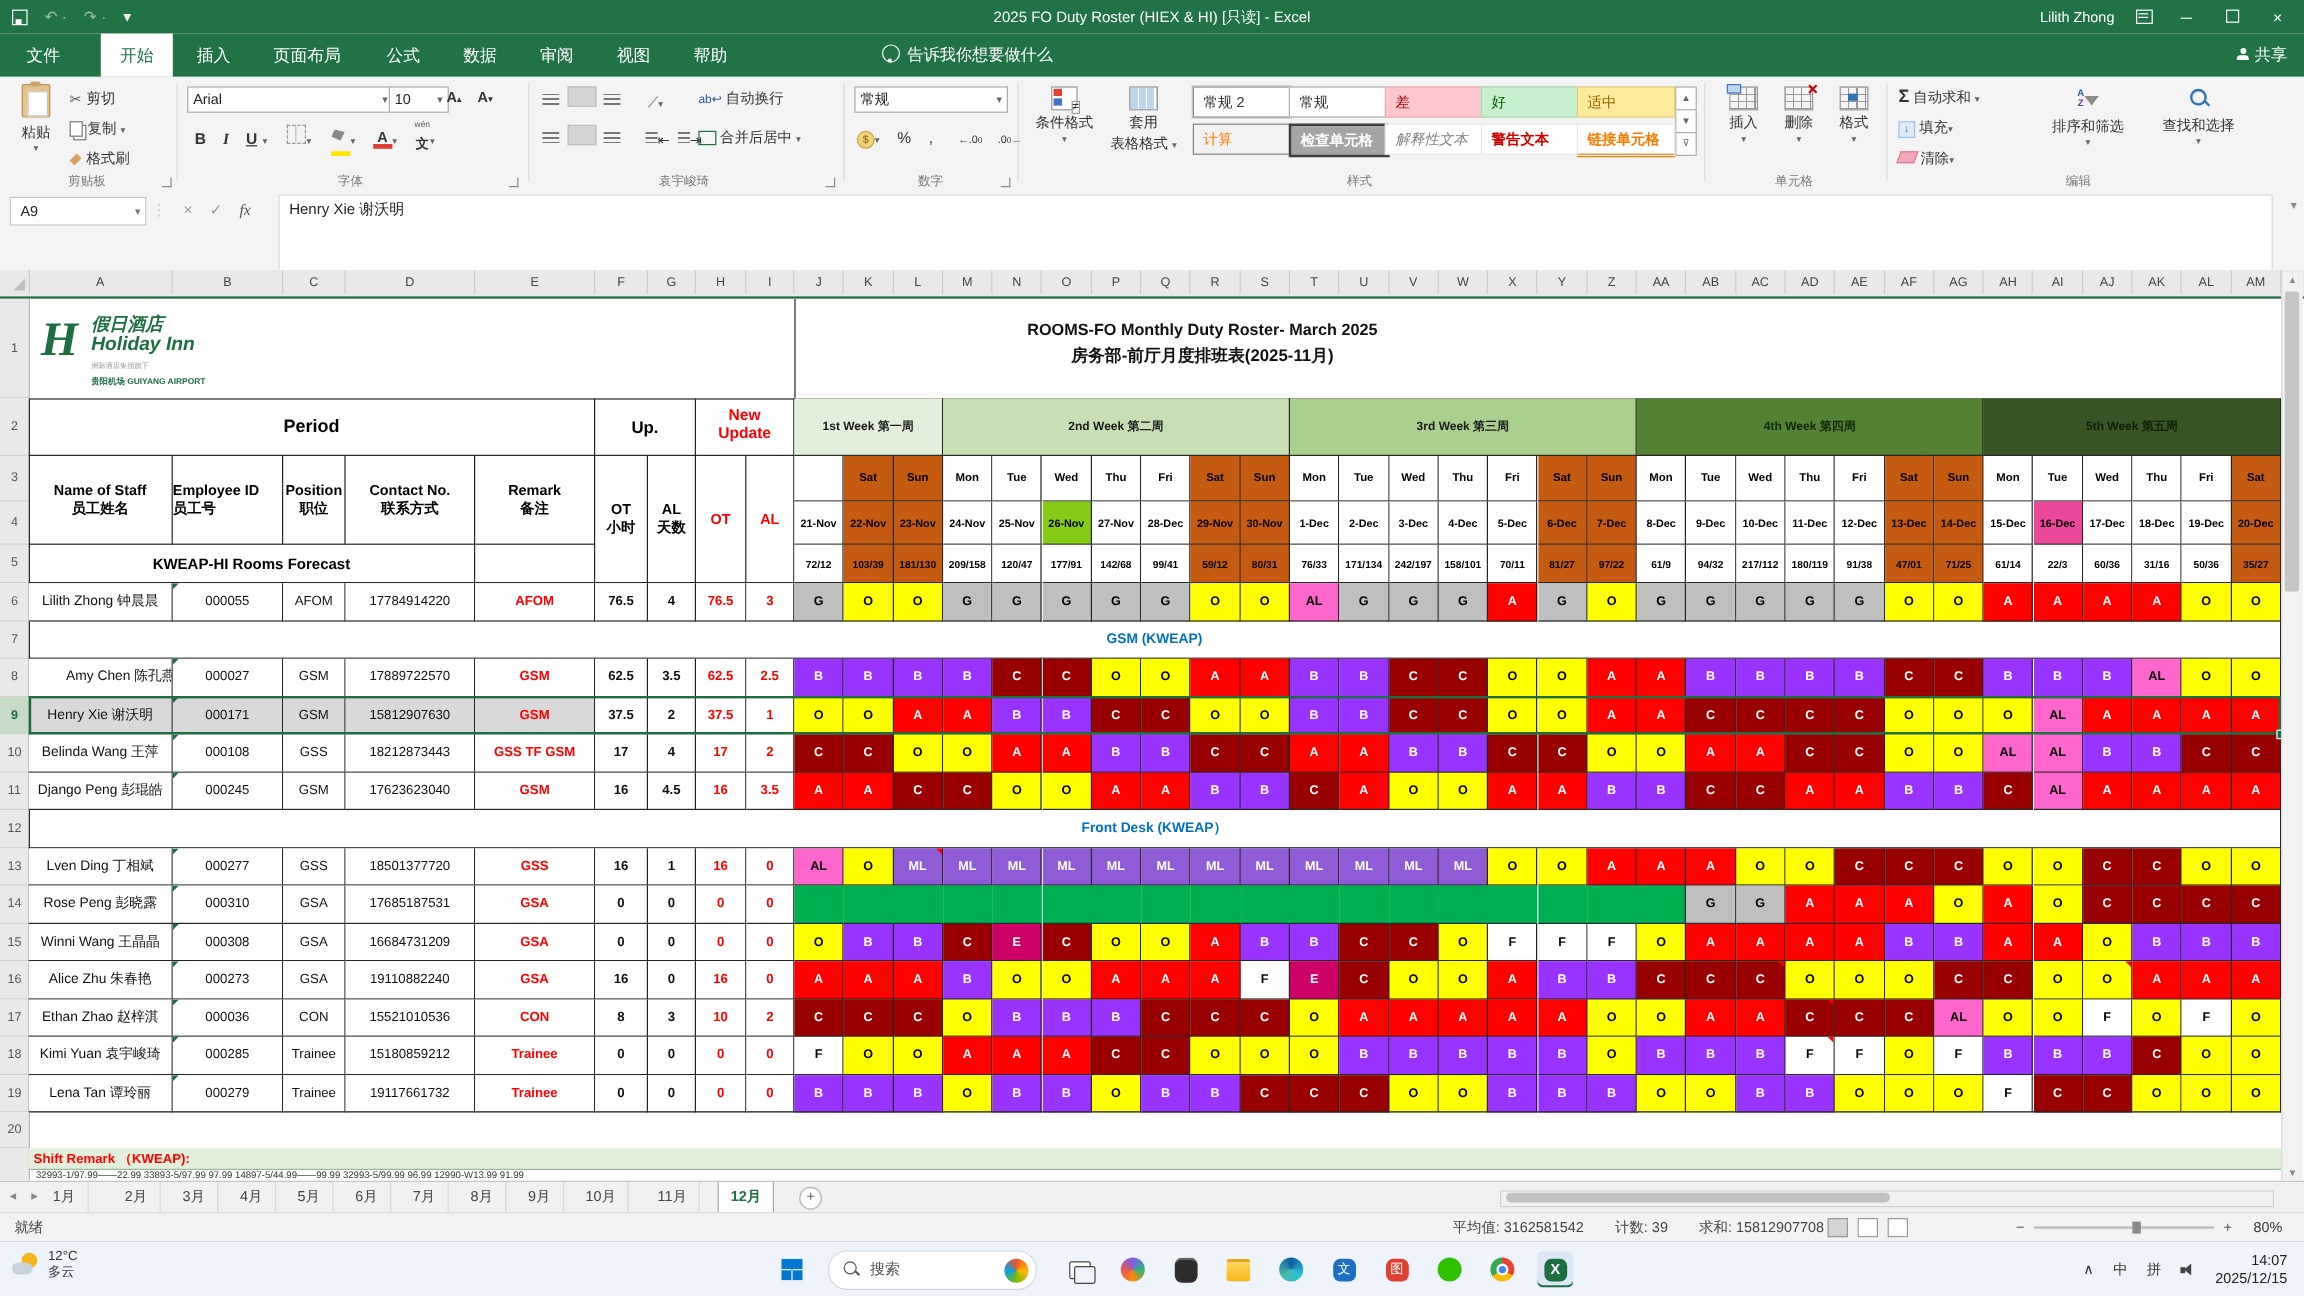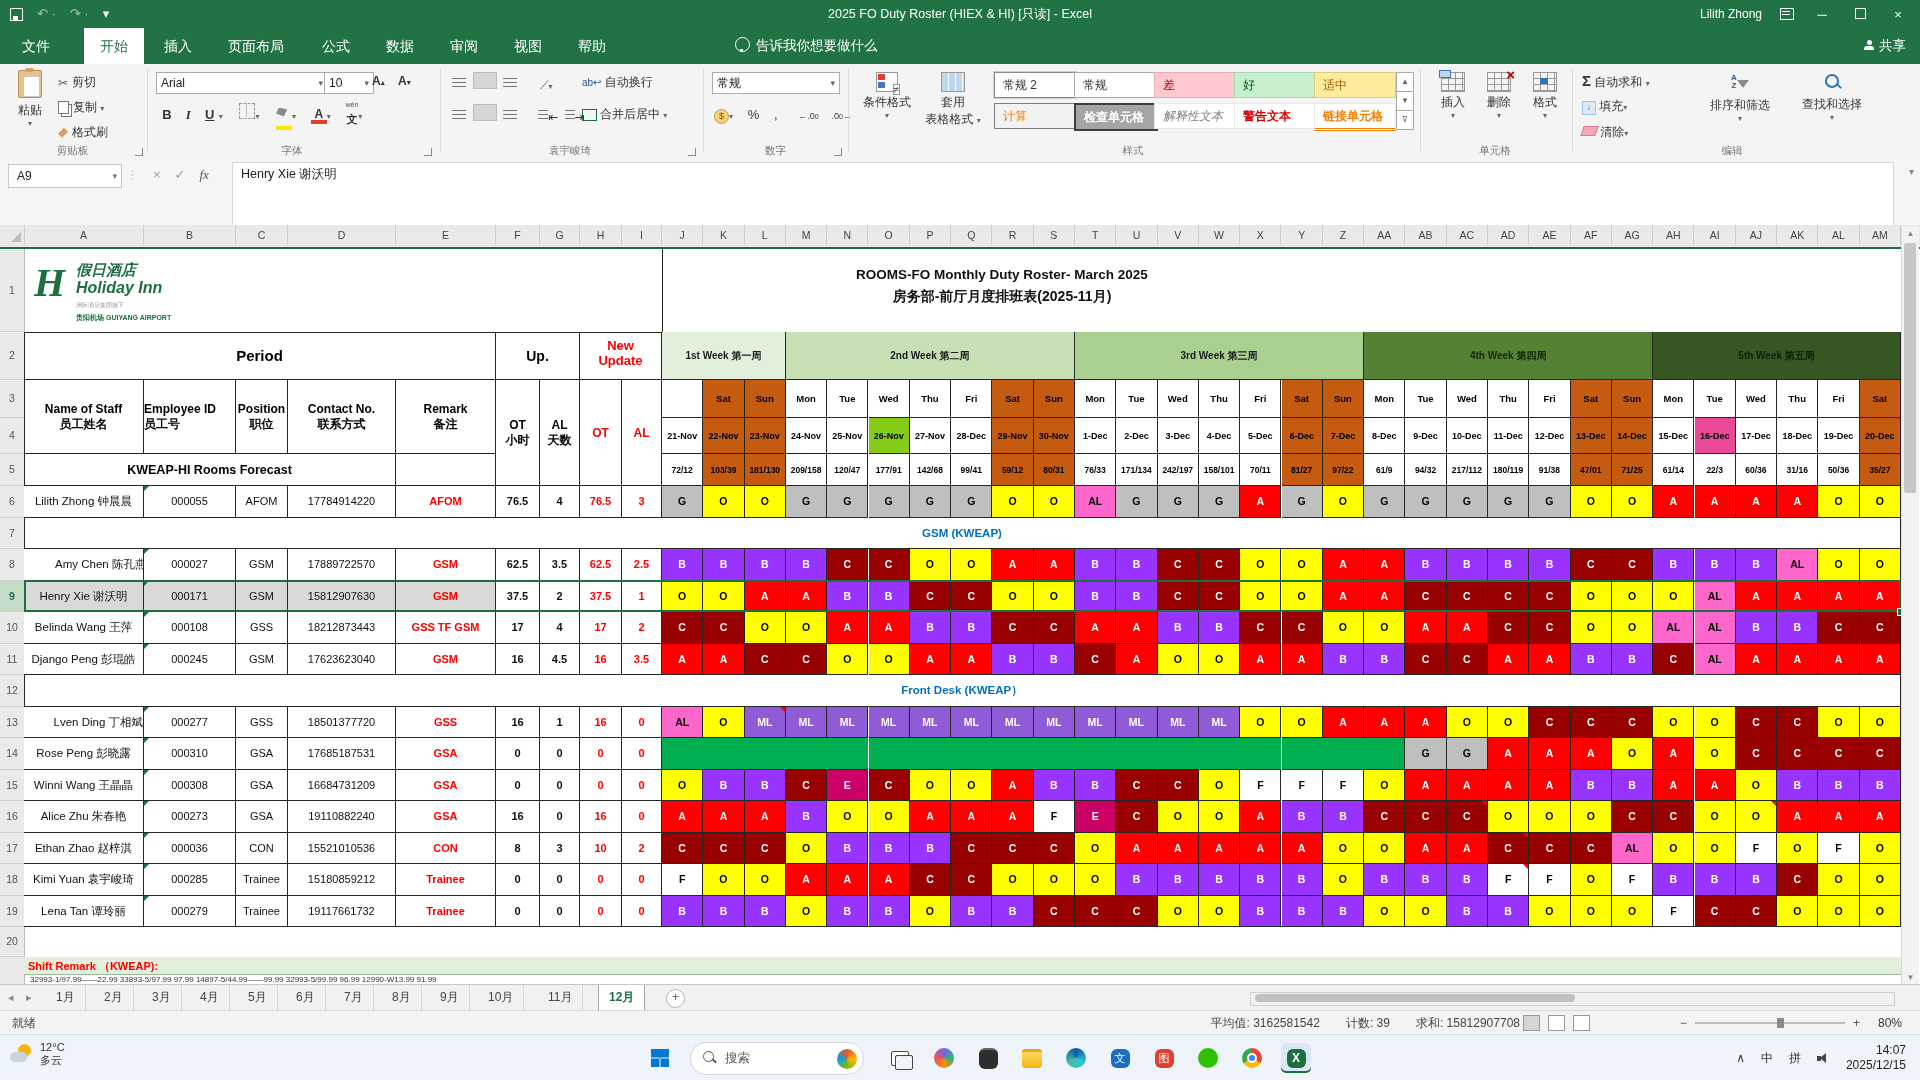--- a/index.html
+++ b/index.html
@@ -788,21 +788,21 @@
       <div class="cell" style="position: absolute; left: 1488px; top: 394.5px; width: 41.3px; height: 31.5px; line-height: 31.5px; background: rgb(255, 0, 0); color: rgb(255, 255, 255); font-size: 10.5px; font-weight: bold;">A</div>
       <div class="cell" style="position: absolute; left: 1529.3px; top: 394.5px; width: 41.3px; height: 31.5px; line-height: 31.5px; background: rgb(255, 0, 0); color: rgb(255, 255, 255); font-size: 10.5px; font-weight: bold;">A</div>
       <div class="cell" style="position: absolute; left: 1570.6px; top: 394.5px; width: 41.3px; height: 31.5px; line-height: 31.5px; background: rgb(153, 51, 255); color: rgb(255, 255, 255); font-size: 10.5px; font-weight: bold;">B</div>
       <div class="cell" style="position: absolute; left: 1611.9px; top: 394.5px; width: 41.3px; height: 31.5px; line-height: 31.5px; background: rgb(153, 51, 255); color: rgb(255, 255, 255); font-size: 10.5px; font-weight: bold;">B</div>
       <div class="cell" style="position: absolute; left: 1653.2px; top: 394.5px; width: 41.3px; height: 31.5px; line-height: 31.5px; background: rgb(153, 0, 0); color: rgb(255, 255, 255); font-size: 10.5px; font-weight: bold;">C</div>
       <div class="cell" style="position: absolute; left: 1694.5px; top: 394.5px; width: 41.3px; height: 31.5px; line-height: 31.5px; background: rgb(255, 102, 204); color: rgb(0, 0, 0); font-size: 10.5px; font-weight: bold;">AL</div>
       <div class="cell" style="position: absolute; left: 1735.8px; top: 394.5px; width: 41.3px; height: 31.5px; line-height: 31.5px; background: rgb(255, 0, 0); color: rgb(255, 255, 255); font-size: 10.5px; font-weight: bold;">A</div>
       <div class="cell" style="position: absolute; left: 1777.1px; top: 394.5px; width: 41.3px; height: 31.5px; line-height: 31.5px; background: rgb(255, 0, 0); color: rgb(255, 255, 255); font-size: 10.5px; font-weight: bold;">A</div>
       <div class="cell" style="position: absolute; left: 1818.4px; top: 394.5px; width: 41.3px; height: 31.5px; line-height: 31.5px; background: rgb(255, 0, 0); color: rgb(255, 255, 255); font-size: 10.5px; font-weight: bold;">A</div>
       <div class="cell" style="position: absolute; left: 1859.7px; top: 394.5px; width: 41.3px; height: 31.5px; line-height: 31.5px; background: rgb(255, 0, 0); color: rgb(255, 255, 255); font-size: 10.5px; font-weight: bold;">A</div>
-      <div class="cell" style="position: absolute; left: 24px; top: 457.5px; width: 120px; height: 31.5px; line-height: 31.5px; background: rgb(255, 255, 255); font-size: 11.5px; font-weight: normal; color: rgb(17, 17, 17); text-align: right;">Lven Ding 丁相斌</div>
+      <div class="cell" style="position: absolute; left: 24px; top: 457.5px; width: 120px; height: 31.5px; line-height: 31.5px; background: rgb(255, 255, 255); font-size: 11.5px; font-weight: normal; color: rgb(17, 17, 17);">Lven Ding 丁相斌</div>
       <div class="cell" style="position: absolute; left: 144px; top: 457.5px; width: 92px; height: 31.5px; line-height: 31.5px; background: rgb(255, 255, 255); font-size: 11px; font-weight: normal; color: rgb(17, 17, 17);">000277<span class="greentri"></span></div>
       <div class="cell" style="position: absolute; left: 236px; top: 457.5px; width: 52px; height: 31.5px; line-height: 31.5px; background: rgb(255, 255, 255); font-size: 11px; font-weight: normal; color: rgb(17, 17, 17);">GSS</div>
       <div class="cell" style="position: absolute; left: 288px; top: 457.5px; width: 108px; height: 31.5px; line-height: 31.5px; background: rgb(255, 255, 255); font-size: 11px; font-weight: normal; color: rgb(17, 17, 17);">18501377720</div>
       <div class="cell" style="position: absolute; left: 396px; top: 457.5px; width: 100px; height: 31.5px; line-height: 31.5px; background: rgb(255, 255, 255); font-size: 11px; font-weight: bold; color: rgb(255, 0, 0);">GSS</div>
       <div class="cell" style="position: absolute; left: 496px; top: 457.5px; width: 44px; height: 31.5px; line-height: 31.5px; background: rgb(255, 255, 255); font-size: 11px; font-weight: bold; color: rgb(17, 17, 17);">16</div>
       <div class="cell" style="position: absolute; left: 540px; top: 457.5px; width: 40px; height: 31.5px; line-height: 31.5px; background: rgb(255, 255, 255); font-size: 11px; font-weight: bold; color: rgb(17, 17, 17);">1</div>
       <div class="cell" style="position: absolute; left: 580px; top: 457.5px; width: 42px; height: 31.5px; line-height: 31.5px; background: rgb(255, 255, 255); font-size: 11px; font-weight: bold; color: rgb(255, 0, 0);">16</div>
       <div class="cell" style="position: absolute; left: 622px; top: 457.5px; width: 40px; height: 31.5px; line-height: 31.5px; background: rgb(255, 255, 255); font-size: 11px; font-weight: bold; color: rgb(255, 0, 0);">0</div>
       <div class="cell" style="position: absolute; left: 662px; top: 457.5px; width: 41.3px; height: 31.5px; line-height: 31.5px; background: rgb(255, 102, 204); color: rgb(0, 0, 0); font-size: 10.5px; font-weight: bold;">AL</div>
       <div class="cell" style="position: absolute; left: 703.3px; top: 457.5px; width: 41.3px; height: 31.5px; line-height: 31.5px; background: rgb(255, 255, 0); color: rgb(0, 0, 0); font-size: 10.5px; font-weight: bold;">O</div>
@@ -1077,21 +1077,21 @@
   <div class="abs" id="vscroll">
     <div class="arr" style="top:2px;">▲</div>
     <div class="vthumb" style="top:16px;height:250px;"></div>
     <div class="arr" style="bottom:2px;">▼</div>
   </div>
 
   <div class="abs" id="tabsrow">
     <div class="tabnav" style="left:8px;">◂</div>
     <div class="tabnav" style="left:26px;">▸</div>
     <div id="stabs">
-        <div class="stab" style="left: 46px;">1月</div>
+        <div class="stab" style="left: 34px;">1月</div>
         <div class="stab" style="left: 94px;">2月</div>
         <div class="stab" style="left: 142px;">3月</div>
         <div class="stab" style="left: 190px;">4月</div>
         <div class="stab" style="left: 238px;">5月</div>
         <div class="stab" style="left: 286px;">6月</div>
         <div class="stab" style="left: 334px;">7月</div>
         <div class="stab" style="left: 382px;">8月</div>
         <div class="stab" style="left: 430px;">9月</div>
         <div class="stab" style="left: 478px;">10月</div>
         <div class="stab" style="left: 538px;">11月</div>

